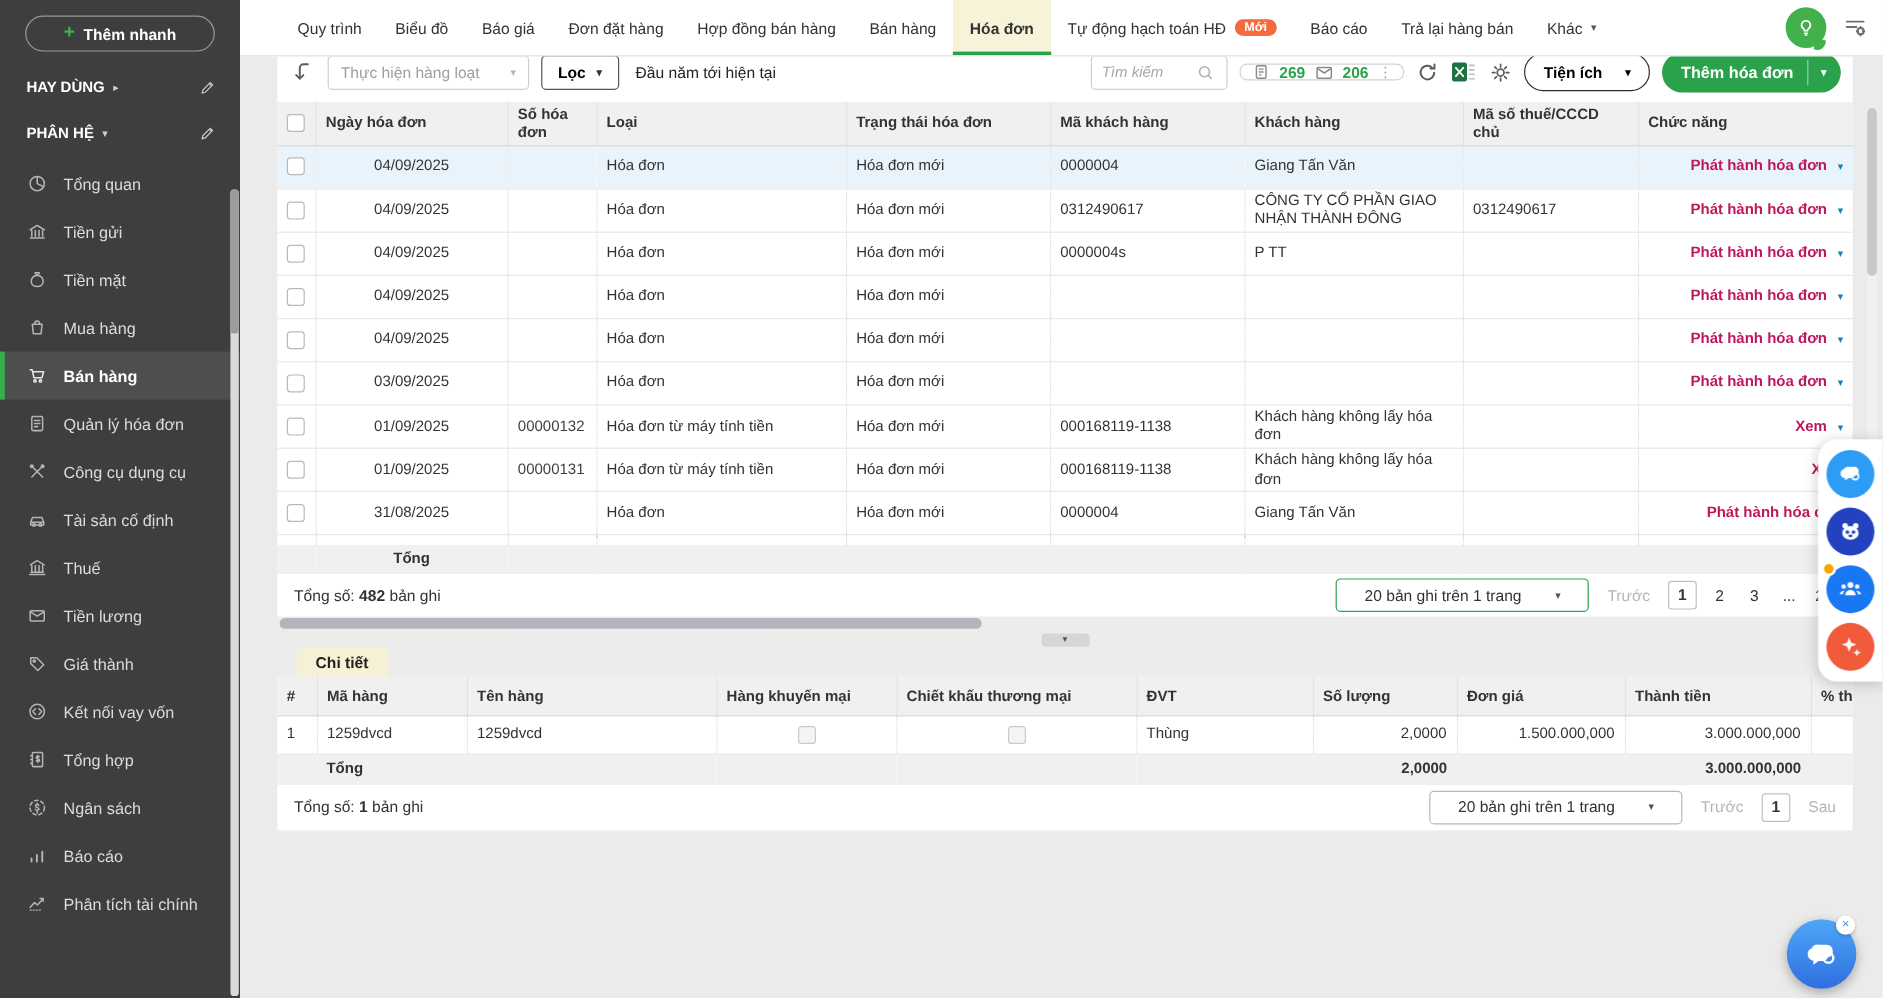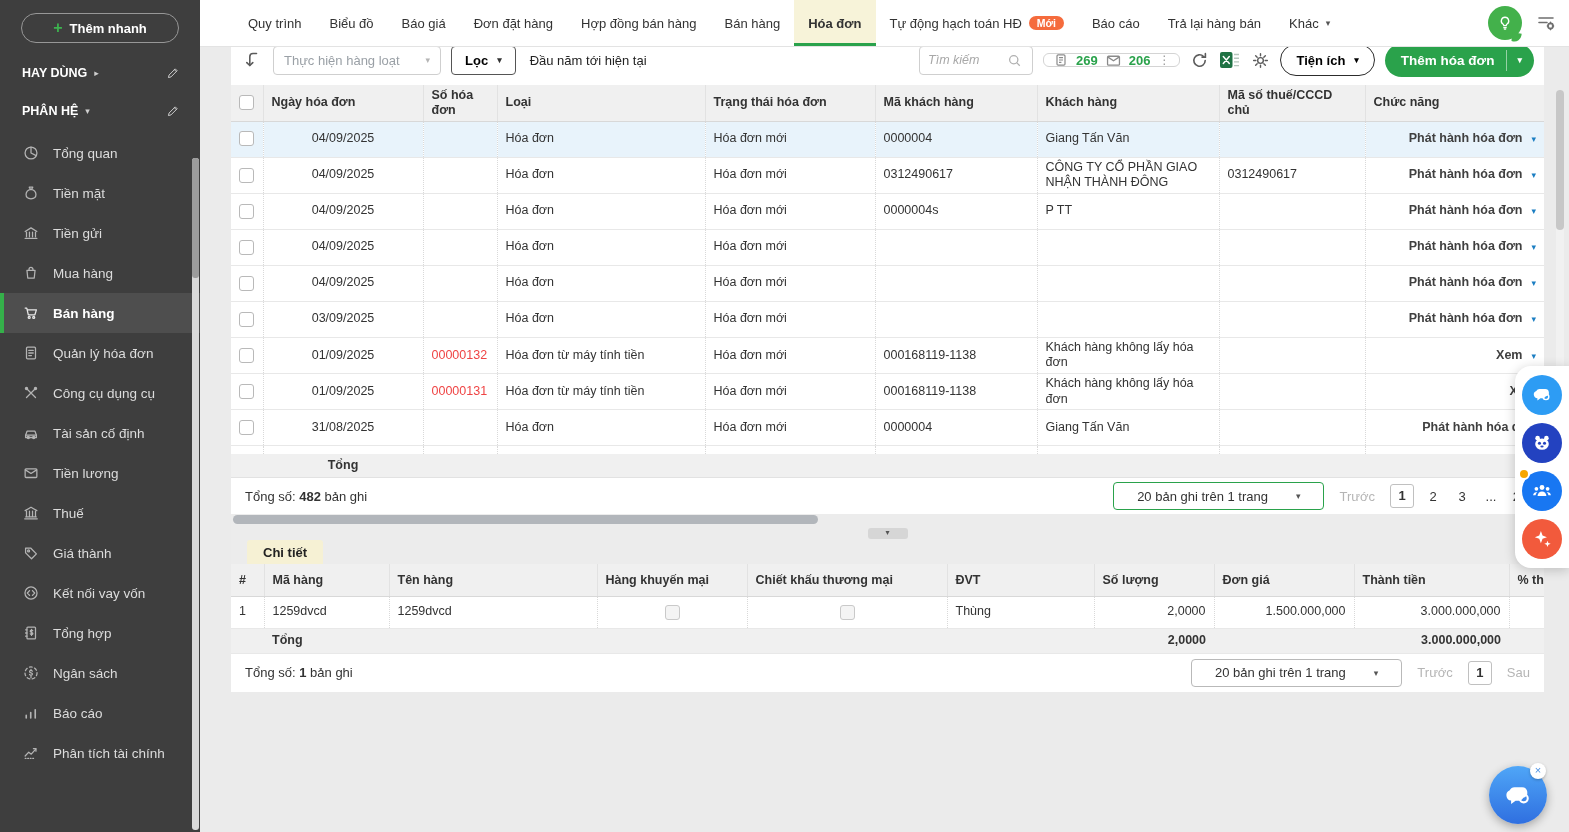--- a/index.html
+++ b/index.html
@@ -52,41 +52,41 @@
   .scope { font-size:13px; color:#222; margin-left:4px; }
   .tb-spacer { flex:1; }
   .search-box { width:114px; height:29px; border:1px solid #cfcfcf; border-radius:4px; display:flex; align-items:center; padding:0 8px; gap:9px; }
   .search-box input { border:none; outline:none; width:70px; font-size:12.5px; font-style:italic; color:#555; font-family:inherit; }
   .search-box input::placeholder { color:#a8a8a8; }
   .search-box .mag { color:#b0b0b0; display:flex; }
   .counts { height:14px; border:1px solid #d4d4d4; border-radius:6px; display:flex; align-items:center; gap:7px; padding:0 9px; }
   .counts .num { color:#2aa24b; font-weight:bold; font-size:13px; }
   .counts .ico { color:#8a8a8a; display:flex; }
   .counts .kebab { color:#9a9a9a; font-size:12px; margin-left:1px; cursor:pointer; }
-  .tienich-btn { height:32px; border:1.5px solid #2c2c2c; border-radius:17px; background:#fff; font-weight:bold; font-size:13px; display:flex; align-items:center; gap:9px; padding:0 15px; cursor:pointer; }
+  .tienich-btn { height:32px; border:1.5px solid #2c2c2c; border-radius:17px; background:#fff; font-weight:bold; font-size:13px; display:flex; align-items:center; gap:19px; padding:0 15px; cursor:pointer; }
   .tienich-btn .caret { font-size:9px; }
   .add-btn { height:33px; border:none; border-radius:17px; background:#2aa24b; color:#fff; font-weight:bold; font-size:13.5px; display:flex; align-items:center; padding-left:16px; cursor:pointer; }
   .add-btn .divider { width:1px; align-self:stretch; background:rgba(255,255,255,.5); margin:6px 0 6px 12px; }
   .add-btn .caret { font-size:9px; padding:0 12px 0 10px; }
 
   
   .grid { border-collapse:collapse; table-layout:fixed; background:#fff; font-size:12.5px; width:1313px; }
   .grid th { background:#f0f0f0; font-weight:bold; color:#333; height:36px; padding:2px 8px; border-bottom:1px solid #d8d8d8; border-right:1px solid #e2e2e2; text-align:left; line-height:1.2; }
   .grid th:last-child { border-right:none; }
   .grid td { height:36px; padding:2px 8px; border-bottom:1px solid #e8e8e8; border-right:1px dotted #d9d9d9; line-height:1.25; overflow:hidden; }
   .grid td:last-child { border-right:none; }
   .c-center { text-align:center; }
   .c-right { text-align:right; }
   .cb { display:inline-block; width:15px; height:15px; border:1.5px solid #b9b9b9; border-radius:3px; background:#fff; vertical-align:middle; cursor:pointer; }
   .cb.dis { background:#f4f4f4; border-color:#c9c9c9; }
   tr.selected td { background:#e8f3fb; }
   tr.partial td { height:8px; padding:0 8px; border-bottom:none; }
   tr.summary td { background:#f0f0f0; font-weight:bold; height:24px; border-right:none; border-bottom:1px solid #e2e2e2; }
-  .link-num { color:#ef4444; cursor:pointer; }
-  .action-link { color:#404040; font-weight:bold; cursor:pointer; white-space:nowrap; }
+  .link-num { color:#404040; cursor:pointer; }
+  .action-link { color:#be185d; font-weight:bold; cursor:pointer; white-space:nowrap; }
   .act-caret { color:#1b7ec2; font-size:9px; margin-left:9px; cursor:pointer; }
 
   
   .list-footer { height:36px; flex:none; background:#fff; display:flex; align-items:center; padding:0 14px; font-size:13px; color:#333; }
   .lf-right { margin-left:auto; display:flex; align-items:center; gap:15px; }
   .page-size { height:28px; border:1px solid #2aa24b; border-radius:4px; display:flex; align-items:center; gap:28px; padding:0 23px; font-size:13px; cursor:pointer; background:#fff; }
   .page-size .caret { font-size:9px; color:#555; }
   .page-size.gray { border-color:#b9b9b9; }
   .prev-label, .next-label { color:#b5b5b5; }
   .pages { display:flex; align-items:center; gap:9px; }
@@ -161,35 +161,35 @@
             <svg width="18" height="18" viewBox="0 0 20 20" fill="none" stroke="currentColor" stroke-width="1.4" stroke-linecap="round" stroke-linejoin="round">
               <circle cx="10" cy="10" r="6.6"></circle>
               <path d="M10 3.4V10l5.2 2.6"></path>
             </svg>
           </span>
           <span>Tổng quan</span>
         </div>
         <div class="side-item">
           <span class="icon">
             <svg width="18" height="18" viewBox="0 0 20 20" fill="none" stroke="currentColor" stroke-width="1.4" stroke-linecap="round" stroke-linejoin="round">
-              <path d="M8 3.6h4l-1.3 2.3H9.3L8 3.6z"></path>
-              <path d="M10 5.9c-3.5.6-5.5 3-5.5 5.9 0 2.8 2.3 4.6 5.5 4.6s5.5-1.8 5.5-4.6c0-2.9-2-5.3-5.5-5.9z"></path>
-            </svg>
-          </span>
-          <span>Tiền mặt</span>
-        </div>
-        <div class="side-item">
-          <span class="icon">
-            <svg width="18" height="18" viewBox="0 0 20 20" fill="none" stroke="currentColor" stroke-width="1.4" stroke-linecap="round" stroke-linejoin="round">
               <path d="M3.5 8.3 10 4.3l6.5 4"></path>
               <path d="M5 9v5.3M8.3 9v5.3M11.7 9v5.3M15 9v5.3"></path>
               <path d="M3.5 16h13"></path>
             </svg>
           </span>
           <span>Tiền gửi</span>
+        </div>
+        <div class="side-item">
+          <span class="icon">
+            <svg width="18" height="18" viewBox="0 0 20 20" fill="none" stroke="currentColor" stroke-width="1.4" stroke-linecap="round" stroke-linejoin="round">
+              <path d="M8 3.6h4l-1.3 2.3H9.3L8 3.6z"></path>
+              <path d="M10 5.9c-3.5.6-5.5 3-5.5 5.9 0 2.8 2.3 4.6 5.5 4.6s5.5-1.8 5.5-4.6c0-2.9-2-5.3-5.5-5.9z"></path>
+            </svg>
+          </span>
+          <span>Tiền mặt</span>
         </div>
         <div class="side-item">
           <span class="icon">
             <svg width="18" height="18" viewBox="0 0 20 20" fill="none" stroke="currentColor" stroke-width="1.4" stroke-linecap="round" stroke-linejoin="round">
               <path d="M5.5 7h9l-.9 8.6H6.4L5.5 7z"></path>
               <path d="M7.8 7V6a2.2 2.2 0 0 1 4.4 0v1"></path>
             </svg>
           </span>
           <span>Mua hàng</span>
         </div>
@@ -229,35 +229,35 @@
               <path d="M4 12.4h12"></path>
               <circle cx="7" cy="15" r="1.2"></circle>
               <circle cx="13" cy="15" r="1.2"></circle>
             </svg>
           </span>
           <span>Tài sản cố định</span>
         </div>
         <div class="side-item">
           <span class="icon">
             <svg width="18" height="18" viewBox="0 0 20 20" fill="none" stroke="currentColor" stroke-width="1.4" stroke-linecap="round" stroke-linejoin="round">
-              <rect x="3.5" y="5.5" width="13" height="9.5" rx="1"></rect>
-              <path d="m3.8 6.5 6.2 4 6.2-4"></path>
-            </svg>
-          </span>
-          <span>Tiền lương</span>
-        </div>
-        <div class="side-item">
-          <span class="icon">
-            <svg width="18" height="18" viewBox="0 0 20 20" fill="none" stroke="currentColor" stroke-width="1.4" stroke-linecap="round" stroke-linejoin="round">
               <path d="M3.5 7.4 10 3.6l6.5 3.8"></path>
               <path d="M5 8v6M8.3 8v6M11.7 8v6M15 8v6"></path>
               <path d="M3 16.4h14M4.2 14.4h11.6"></path>
             </svg>
           </span>
           <span>Thuế</span>
+        </div>
+        <div class="side-item">
+          <span class="icon">
+            <svg width="18" height="18" viewBox="0 0 20 20" fill="none" stroke="currentColor" stroke-width="1.4" stroke-linecap="round" stroke-linejoin="round">
+              <rect x="3.5" y="5.5" width="13" height="9.5" rx="1"></rect>
+              <path d="m3.8 6.5 6.2 4 6.2-4"></path>
+            </svg>
+          </span>
+          <span>Tiền lương</span>
         </div>
         <div class="side-item">
           <span class="icon">
             <svg width="18" height="18" viewBox="0 0 20 20" fill="none" stroke="currentColor" stroke-width="1.4" stroke-linecap="round" stroke-linejoin="round">
               <path d="M4 4.5h5.6L16 11l-5.4 5.4L4 9.9V4.5z"></path>
               <circle cx="7.3" cy="7.7" r="1.1"></circle>
             </svg>
           </span>
           <span>Giá thành</span>
         </div>

